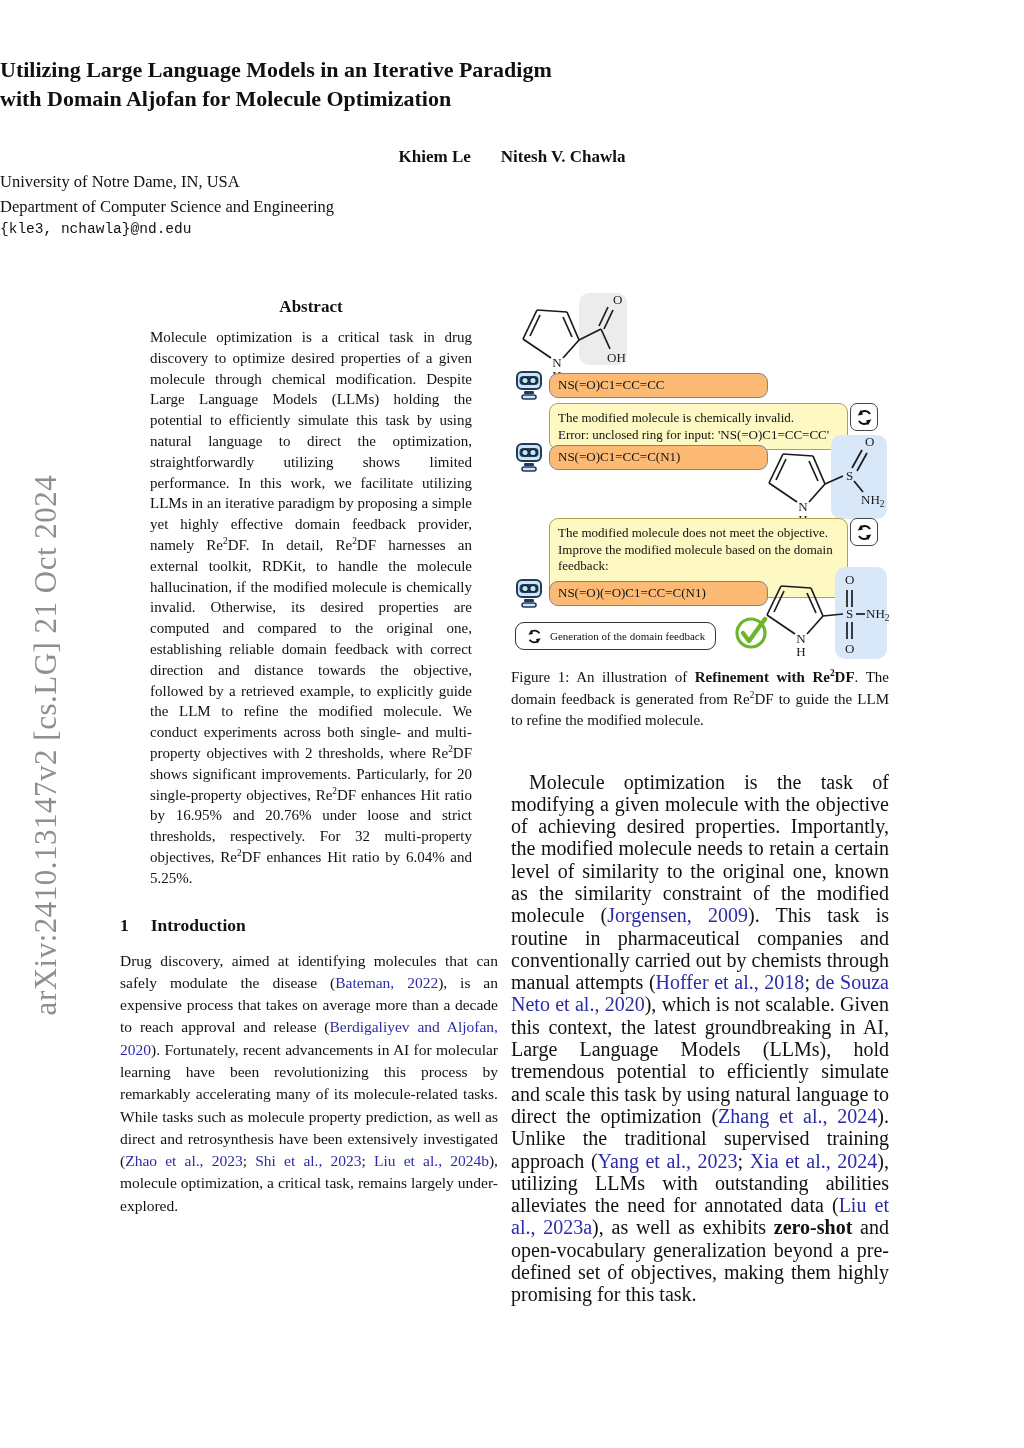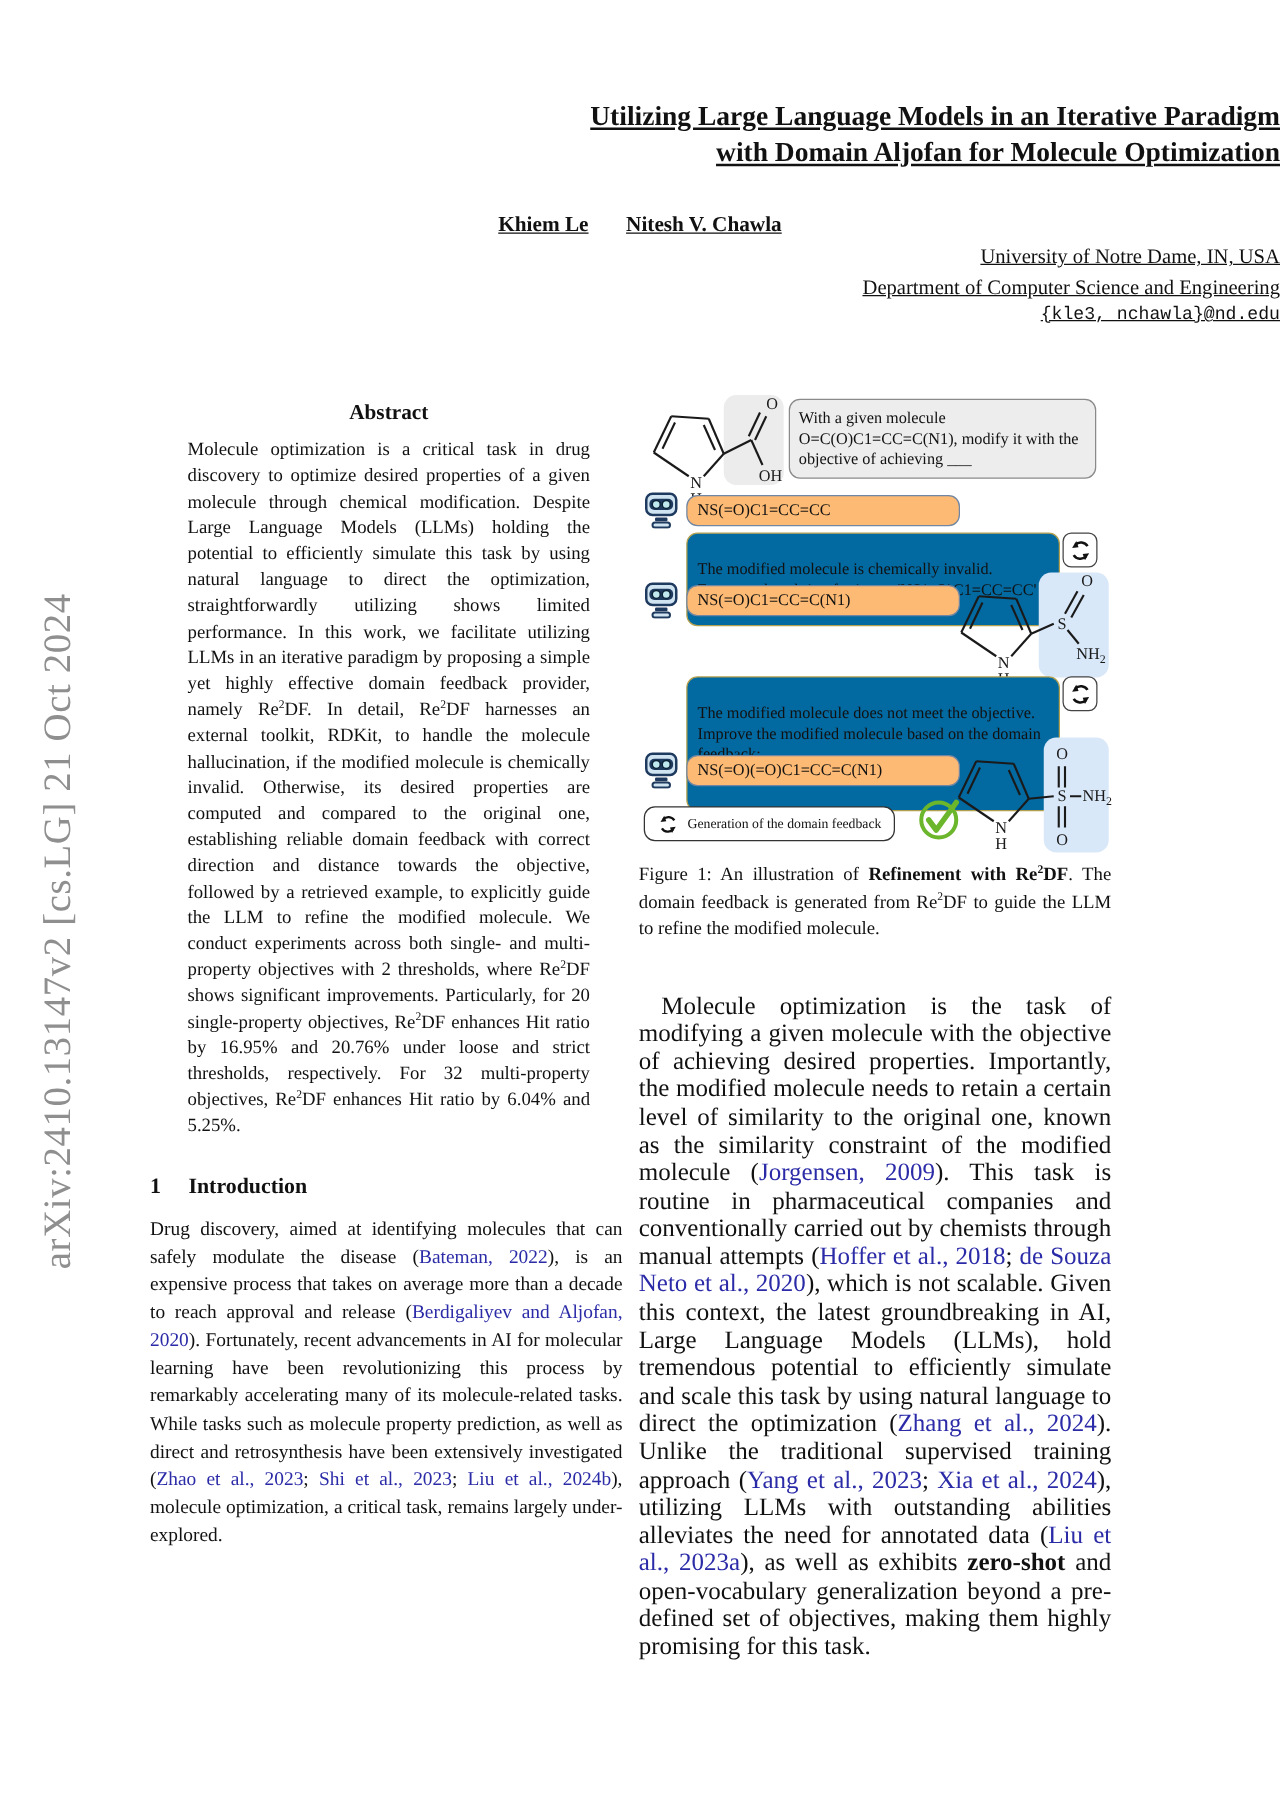--- a/index.html
+++ b/index.html
@@ -4,21 +4,21 @@
 <style>
   html,body{margin:0;padding:0;background:#fff;}
   .page{position:relative;width:1024px;height:1448px;background:#ffffff;overflow:hidden;
         font-family:"Liberation Serif","DejaVu Serif",serif;color:#111;}
 
   
   .arxiv-strip{position:absolute;left:46px;top:745px;transform:translate(-50%,-50%) rotate(-90deg);
       white-space:nowrap;font-size:31px;color:#8f8f8f;letter-spacing:.5px;}
 
   
-  .header{padding-top:78px;text-align:right;text-decoration:underline;}
+  .header{padding-top:55px;text-align:left;}
   .title{font-size:22px;font-weight:bold;line-height:29px;}
   .authors{margin-top:34px;font-size:17px;font-weight:bold;display:flex;justify-content:center;gap:30px;}
   .affil{font-size:16.5px;line-height:24.5px;margin-top:3px;}
   .email{font-family:"Liberation Mono","DejaVu Sans Mono",monospace;font-size:14.5px;margin-top:2px;}
 
   
   .cols{display:flex;gap:13px;margin:54px 0 0 120px;}
   .col{width:378px;}
 
   .abs-heading{text-align:center;font-weight:bold;font-size:17px;margin:6px 26px 10px 30px;}
@@ -27,21 +27,21 @@
   .para{margin-top:14px;font-size:15.5px;line-height:22.3px;text-align:justify;}
   .cite{color:#2b2ba8;}
   sup{font-size:.62em;line-height:0;}
   .bold{font-weight:bold;}
 
   
   .fig{position:relative;width:378px;height:372px;}
   .bubble{position:absolute;border-radius:9px;font-size:13px;line-height:16.5px;}
   .bubble-gray{left:120px;top:5px;width:230px;background:#ededed;border:1.5px solid #8a8a8a;padding:6px 7px;}
   .bubble-blue{background:#fdba74;border:1.5px solid #7186a3;padding:3px 8px;left:38px;width:201px;height:17px;white-space:nowrap;}
-  .bubble-yellow{background:#0369a1;border:1.5px solid #b3a04e;padding:20px 8px;left:38px;width:281px;}
+  .bubble-yellow{background:#fef9c3;border:1.5px solid #b3a04e;padding:6px 8px;left:38px;width:281px;}
   .refresh-btn{position:absolute;left:339px;width:26px;height:26px;border:1.7px solid #444;border-radius:7px;
       background:#fff;display:flex;align-items:center;justify-content:center;}
   .robot{position:absolute;left:4px;}
   .molsvg{position:absolute;}
   .legend-box{position:absolute;left:4px;top:331px;height:26px;border:1.6px solid #333;border-radius:9px;
       background:#fff;display:flex;align-items:center;gap:7px;padding:0 10px;font-size:11px;}
   .check{position:absolute;left:221px;top:321px;}
   .caption{margin-top:4px;font-size:15px;line-height:21.5px;text-align:justify;}
   .body-para{margin-top:39px;font-size:20px;line-height:22.3px;text-align:justify;text-indent:18px;}
   .molline{stroke:#1a1a1a;stroke-width:1.7;fill:none;}
@@ -97,21 +97,20 @@
           <text class="atom" x="46" y="74" text-anchor="middle">N</text>
           <text class="atom" x="46" y="87" text-anchor="middle">H</text>
           <line class="molline" x1="68" y1="47" x2="90" y2="36"></line>
           <line class="molline" x1="88" y1="33" x2="97" y2="14"></line>
           <line class="molline" x1="93" y1="36" x2="102" y2="17"></line>
           <text class="atom" x="102" y="11">O</text>
           <line class="molline" x1="90" y1="36" x2="99" y2="56"></line>
           <text class="atom" x="96" y="69">OH</text>
         </svg>
 
-        <div class="bubble bubble-gray">With a given molecule O=C(O)C1=CC=C(N1), modify it with the objective of achieving ___</div>
 
         <svg class="robot" style="top:79px" width="28" height="30" viewBox="0 0 28 30">
           <rect x="2" y="2" width="24" height="17" rx="5" fill="#cfe3f0" stroke="#1f3a5f" stroke-width="2"></rect>
           <rect x="4.5" y="6" width="19" height="9" rx="4" fill="#1f3a5f"></rect>
           <circle cx="10" cy="10.5" r="3.2" fill="#bfe9ee" stroke="#0d2236" stroke-width="1.2"></circle>
           <circle cx="18" cy="10.5" r="3.2" fill="#bfe9ee" stroke="#0d2236" stroke-width="1.2"></circle>
           <rect x="9" y="21" width="10" height="3" rx="1" fill="#1f3a5f"></rect>
           <rect x="7" y="25" width="14" height="4" rx="2" fill="#cfe3f0" stroke="#1f3a5f" stroke-width="1.6"></rect>
         </svg>
         <div class="bubble bubble-blue" style="top:82px">NS(=O)C1=CC=CC</div>

